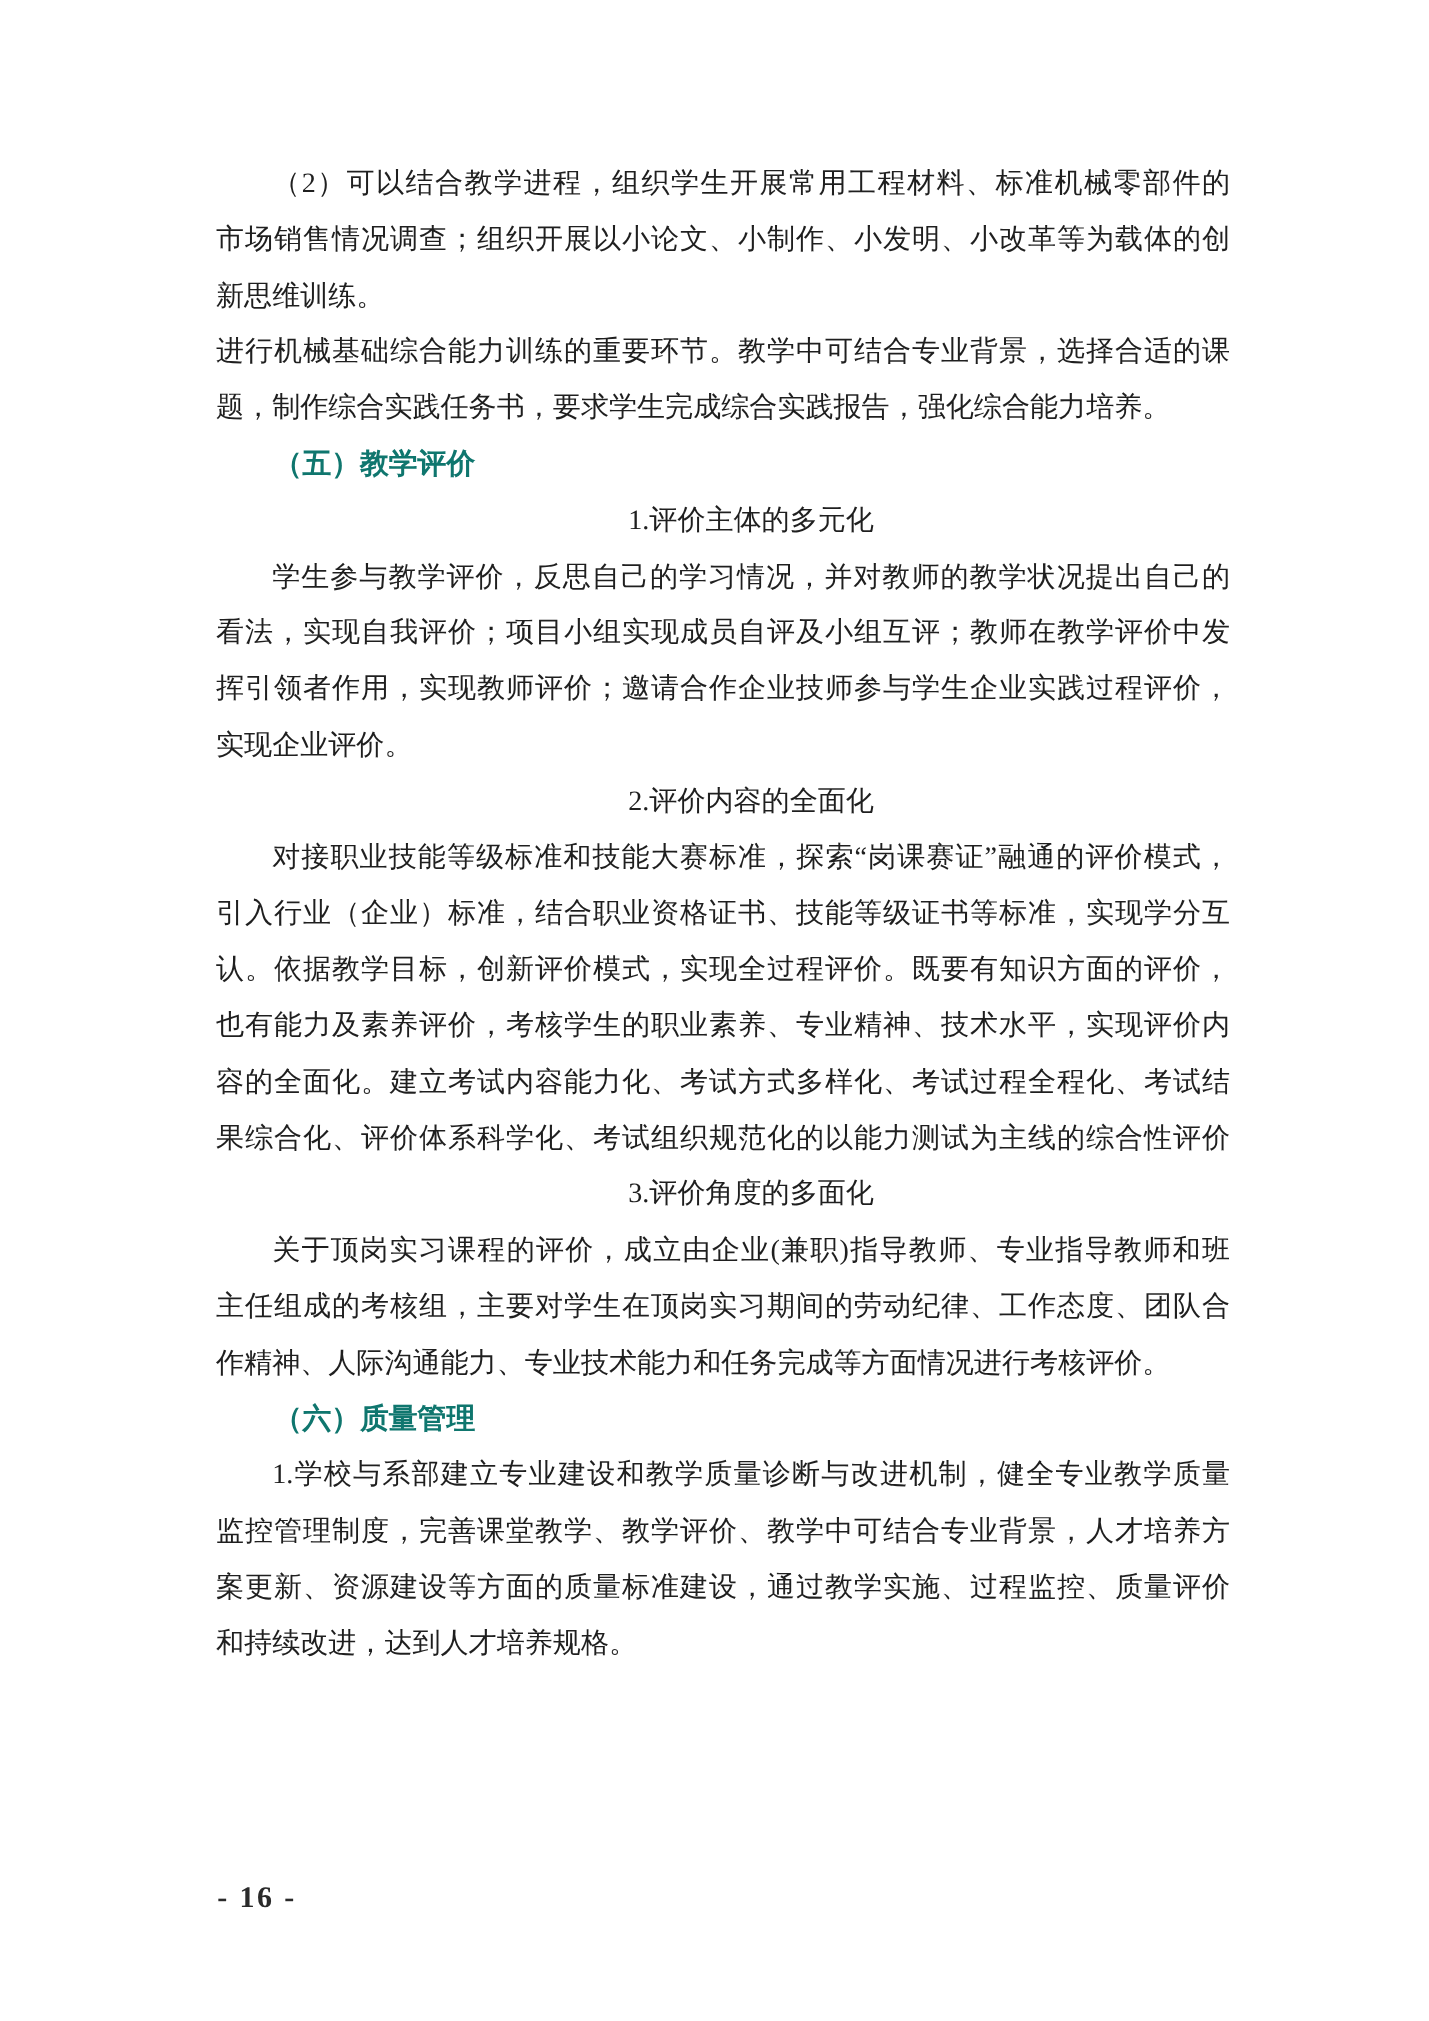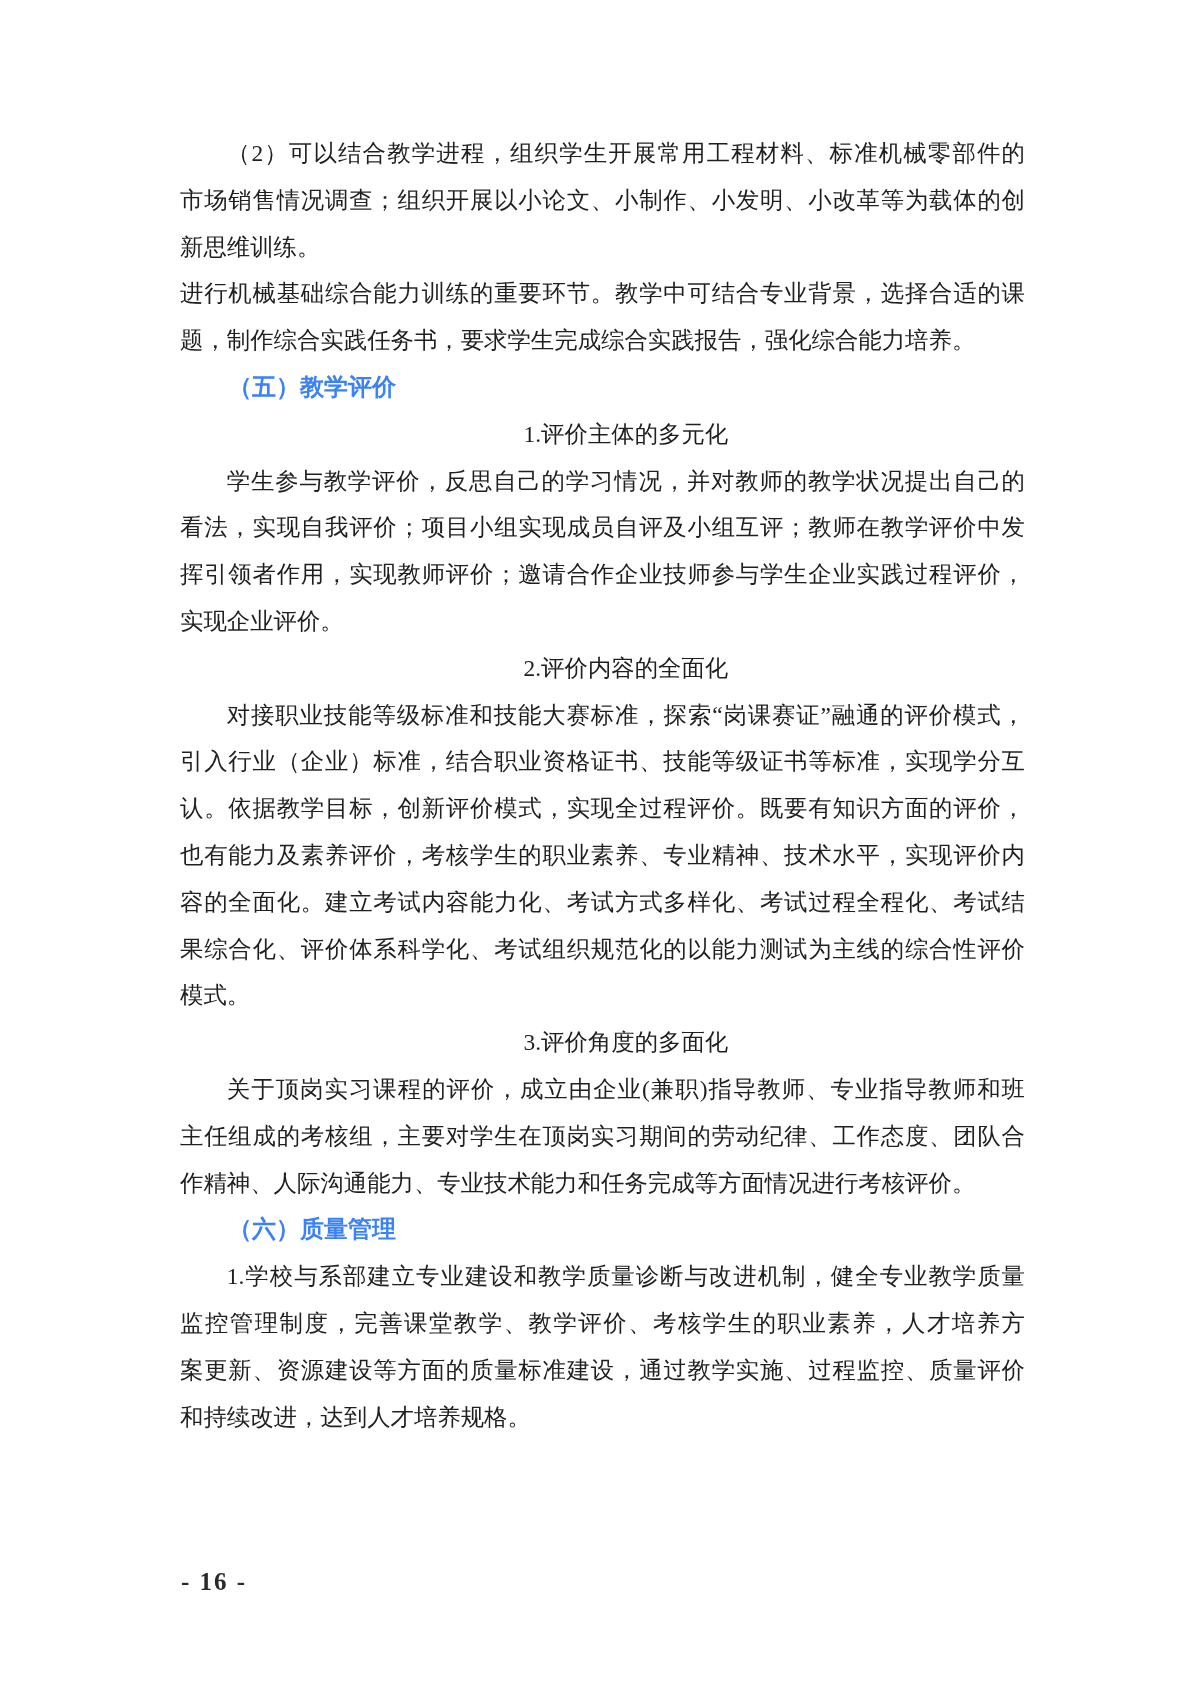--- a/index.html
+++ b/index.html
@@ -32,21 +32,21 @@
   }
   .line.indent { text-indent: 2em; }
   .line.fill {
     text-align: justify;
     text-align-last: justify;
   }
   .block-heading .line {
     font-family: "Liberation Sans", "DejaVu Sans", sans-serif;
     font-weight: 700;
     font-size: 24px;
-    color: #3b82f6;
+    color: #0f766e;
   }
   .block-subheading .line { font-weight: 400; text-align: center; }
   .footer {
     position: absolute;
     left: 181px; top: 1567px;
     font-size: 25px;
     line-height: 30px;
     letter-spacing: 2px;
     color: #2a2a2a;
     font-family: "Liberation Serif", "DejaVu Serif", serif;
@@ -82,34 +82,33 @@
       <div class="block block-subheading">
         <div class="line indent">2.评价内容的全面化</div>
       </div>
       <div class="block block-paragraph">
         <div class="line indent fill">对接职业技能等级标准和技能大赛标准，探索“岗课赛证”融通的评价模式，</div>
         <div class="line fill">引入行业（企业）标准，结合职业资格证书、技能等级证书等标准，实现学分互</div>
         <div class="line fill">认。依据教学目标，创新评价模式，实现全过程评价。既要有知识方面的评价，</div>
         <div class="line fill">也有能力及素养评价，考核学生的职业素养、专业精神、技术水平，实现评价内</div>
         <div class="line fill">容的全面化。建立考试内容能力化、考试方式多样化、考试过程全程化、考试结</div>
         <div class="line fill">果综合化、评价体系科学化、考试组织规范化的以能力测试为主线的综合性评价</div>
-        <div class="line">模式。</div>
       </div>
       <div class="block block-subheading">
         <div class="line indent">3.评价角度的多面化</div>
       </div>
       <div class="block block-paragraph">
         <div class="line indent fill">关于顶岗实习课程的评价，成立由企业(兼职)指导教师、专业指导教师和班</div>
         <div class="line fill">主任组成的考核组，主要对学生在顶岗实习期间的劳动纪律、工作态度、团队合</div>
         <div class="line">作精神、人际沟通能力、专业技术能力和任务完成等方面情况进行考核评价。</div>
       </div>
       <div class="block block-heading">
         <div class="line indent">（六）质量管理</div>
       </div>
       <div class="block block-paragraph">
         <div class="line indent fill">1.学校与系部建立专业建设和教学质量诊断与改进机制，健全专业教学质量</div>
-        <div class="line fill">监控管理制度，完善课堂教学、教学评价、考核学生的职业素养，人才培养方</div>
+        <div class="line fill">监控管理制度，完善课堂教学、教学评价、教学中可结合专业背景，人才培养方</div>
         <div class="line fill">案更新、资源建设等方面的质量标准建设，通过教学实施、过程监控、质量评价</div>
         <div class="line">和持续改进，达到人才培养规格。</div>
       </div>
     </div>
   <div class="footer">- 16 -</div>
 </div>
 
 </body></html>

